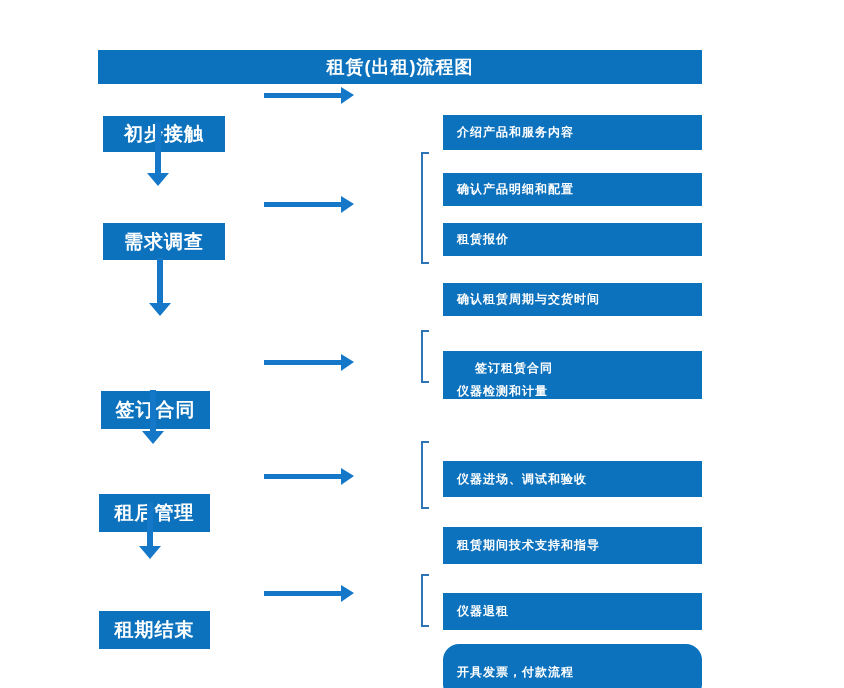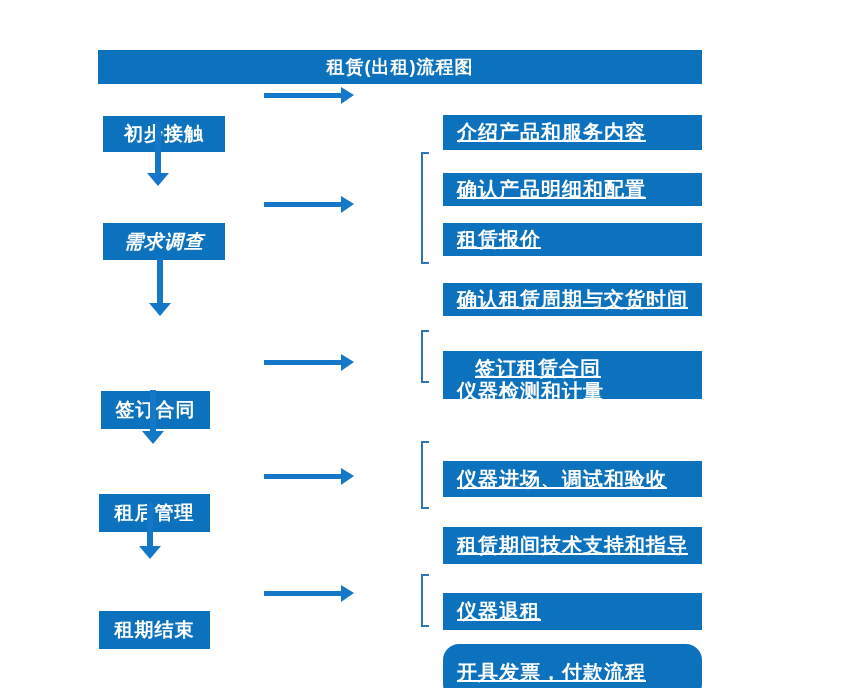--- a/index.html
+++ b/index.html
@@ -18,21 +18,21 @@
   }
   .lbox{
     position:absolute;
     display:flex;align-items:center;justify-content:center;
     font-size:19px;letter-spacing:1px;
   }
   .rbox{
     position:absolute;left:443px;width:259px;
     display:flex;align-items:center;
     padding-left:14px;box-sizing:border-box;
-    font-size:20px;letter-spacing:1px;text-decoration:underline;
+    font-size:12px;letter-spacing:1px;
   }
   .harrow{position:absolute;width:90px;height:17px;}
   .harrow .shaft{position:absolute;left:0;top:6px;width:77px;height:5px;background:#1577c8;}
   .harrow .head{position:absolute;left:77px;top:0;width:0;height:0;
     border-left:13px solid #1577c8;border-top:8px solid transparent;border-bottom:9px solid transparent;}
   .varrow{position:absolute;width:22px;}
   .varrow .shaft{position:absolute;top:0;left:8px;width:6px;background:#1577c8;}
   .varrow .head{position:absolute;left:0;width:0;height:0;
     border-top:13px solid #1577c8;border-left:11px solid transparent;border-right:11px solid transparent;}
   .bracket{
@@ -44,21 +44,21 @@
   }
 </style>
 </head>
 <body>
 
 <div id="canvas">
 
   <div class="titlebar blue">租赁(出租)流程图</div>
 
   <div class="lbox blue" style="left:103px;top:79px;width:122px;height:36px;font-family:Liberation Mono, monospace;">初步接触</div>
-  <div class="lbox blue" style="left:103px;top:186px;width:122px;height:37px;font-style:italic;">需求调查</div>
+  <div class="lbox blue" style="left:103px;top:186px;width:122px;height:37px;">需求调查</div>
   <div class="lbox blue" style="left:101px;top:354px;width:109px;height:38px;">签订合同</div>
   <div class="lbox blue" style="left:99px;top:457px;width:111px;height:38px;">租后管理</div>
   <div class="lbox blue" style="left:99px;top:574px;width:111px;height:38px;">租期结束</div>
 
   <div class="rbox blue" style="top:78px;height:35px;">介绍产品和服务内容</div>
 
   <div class="rbox blue" style="top:136px;height:33px;">确认产品明细和配置</div>
   <div class="rbox blue" style="top:186px;height:33px;">租赁报价</div>
   <div class="rbox blue" style="top:246px;height:33px;">确认租赁周期与交货时间</div>
 

